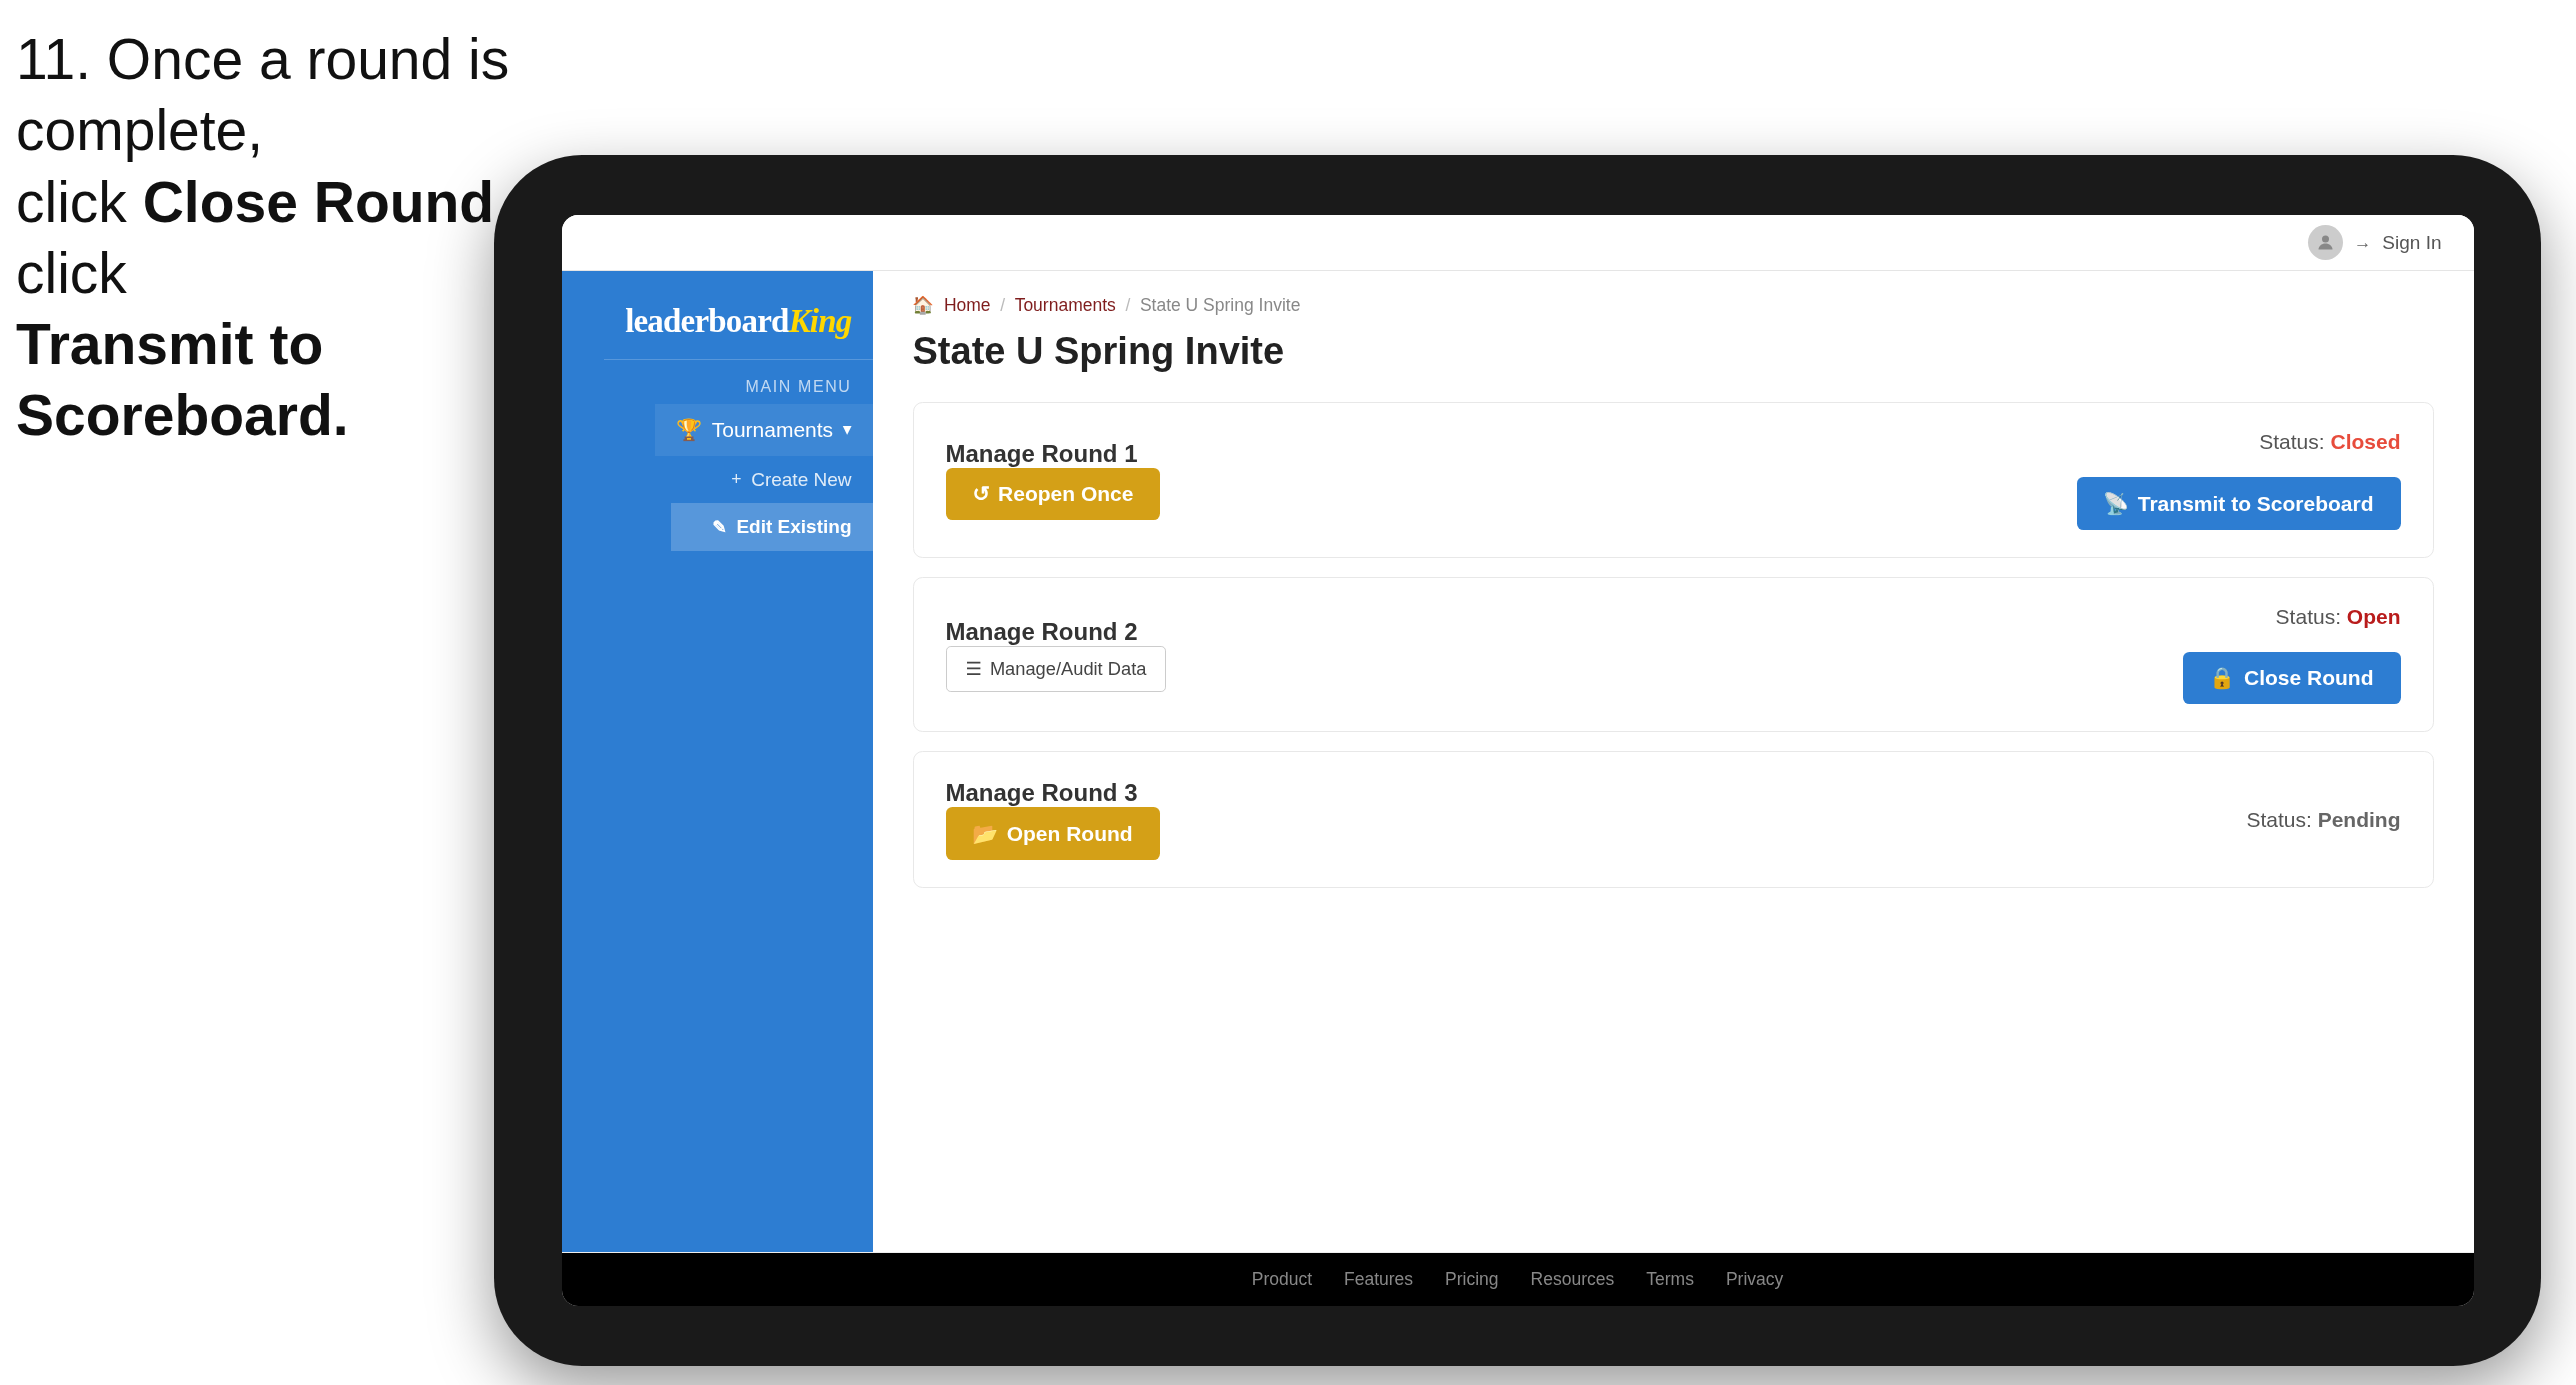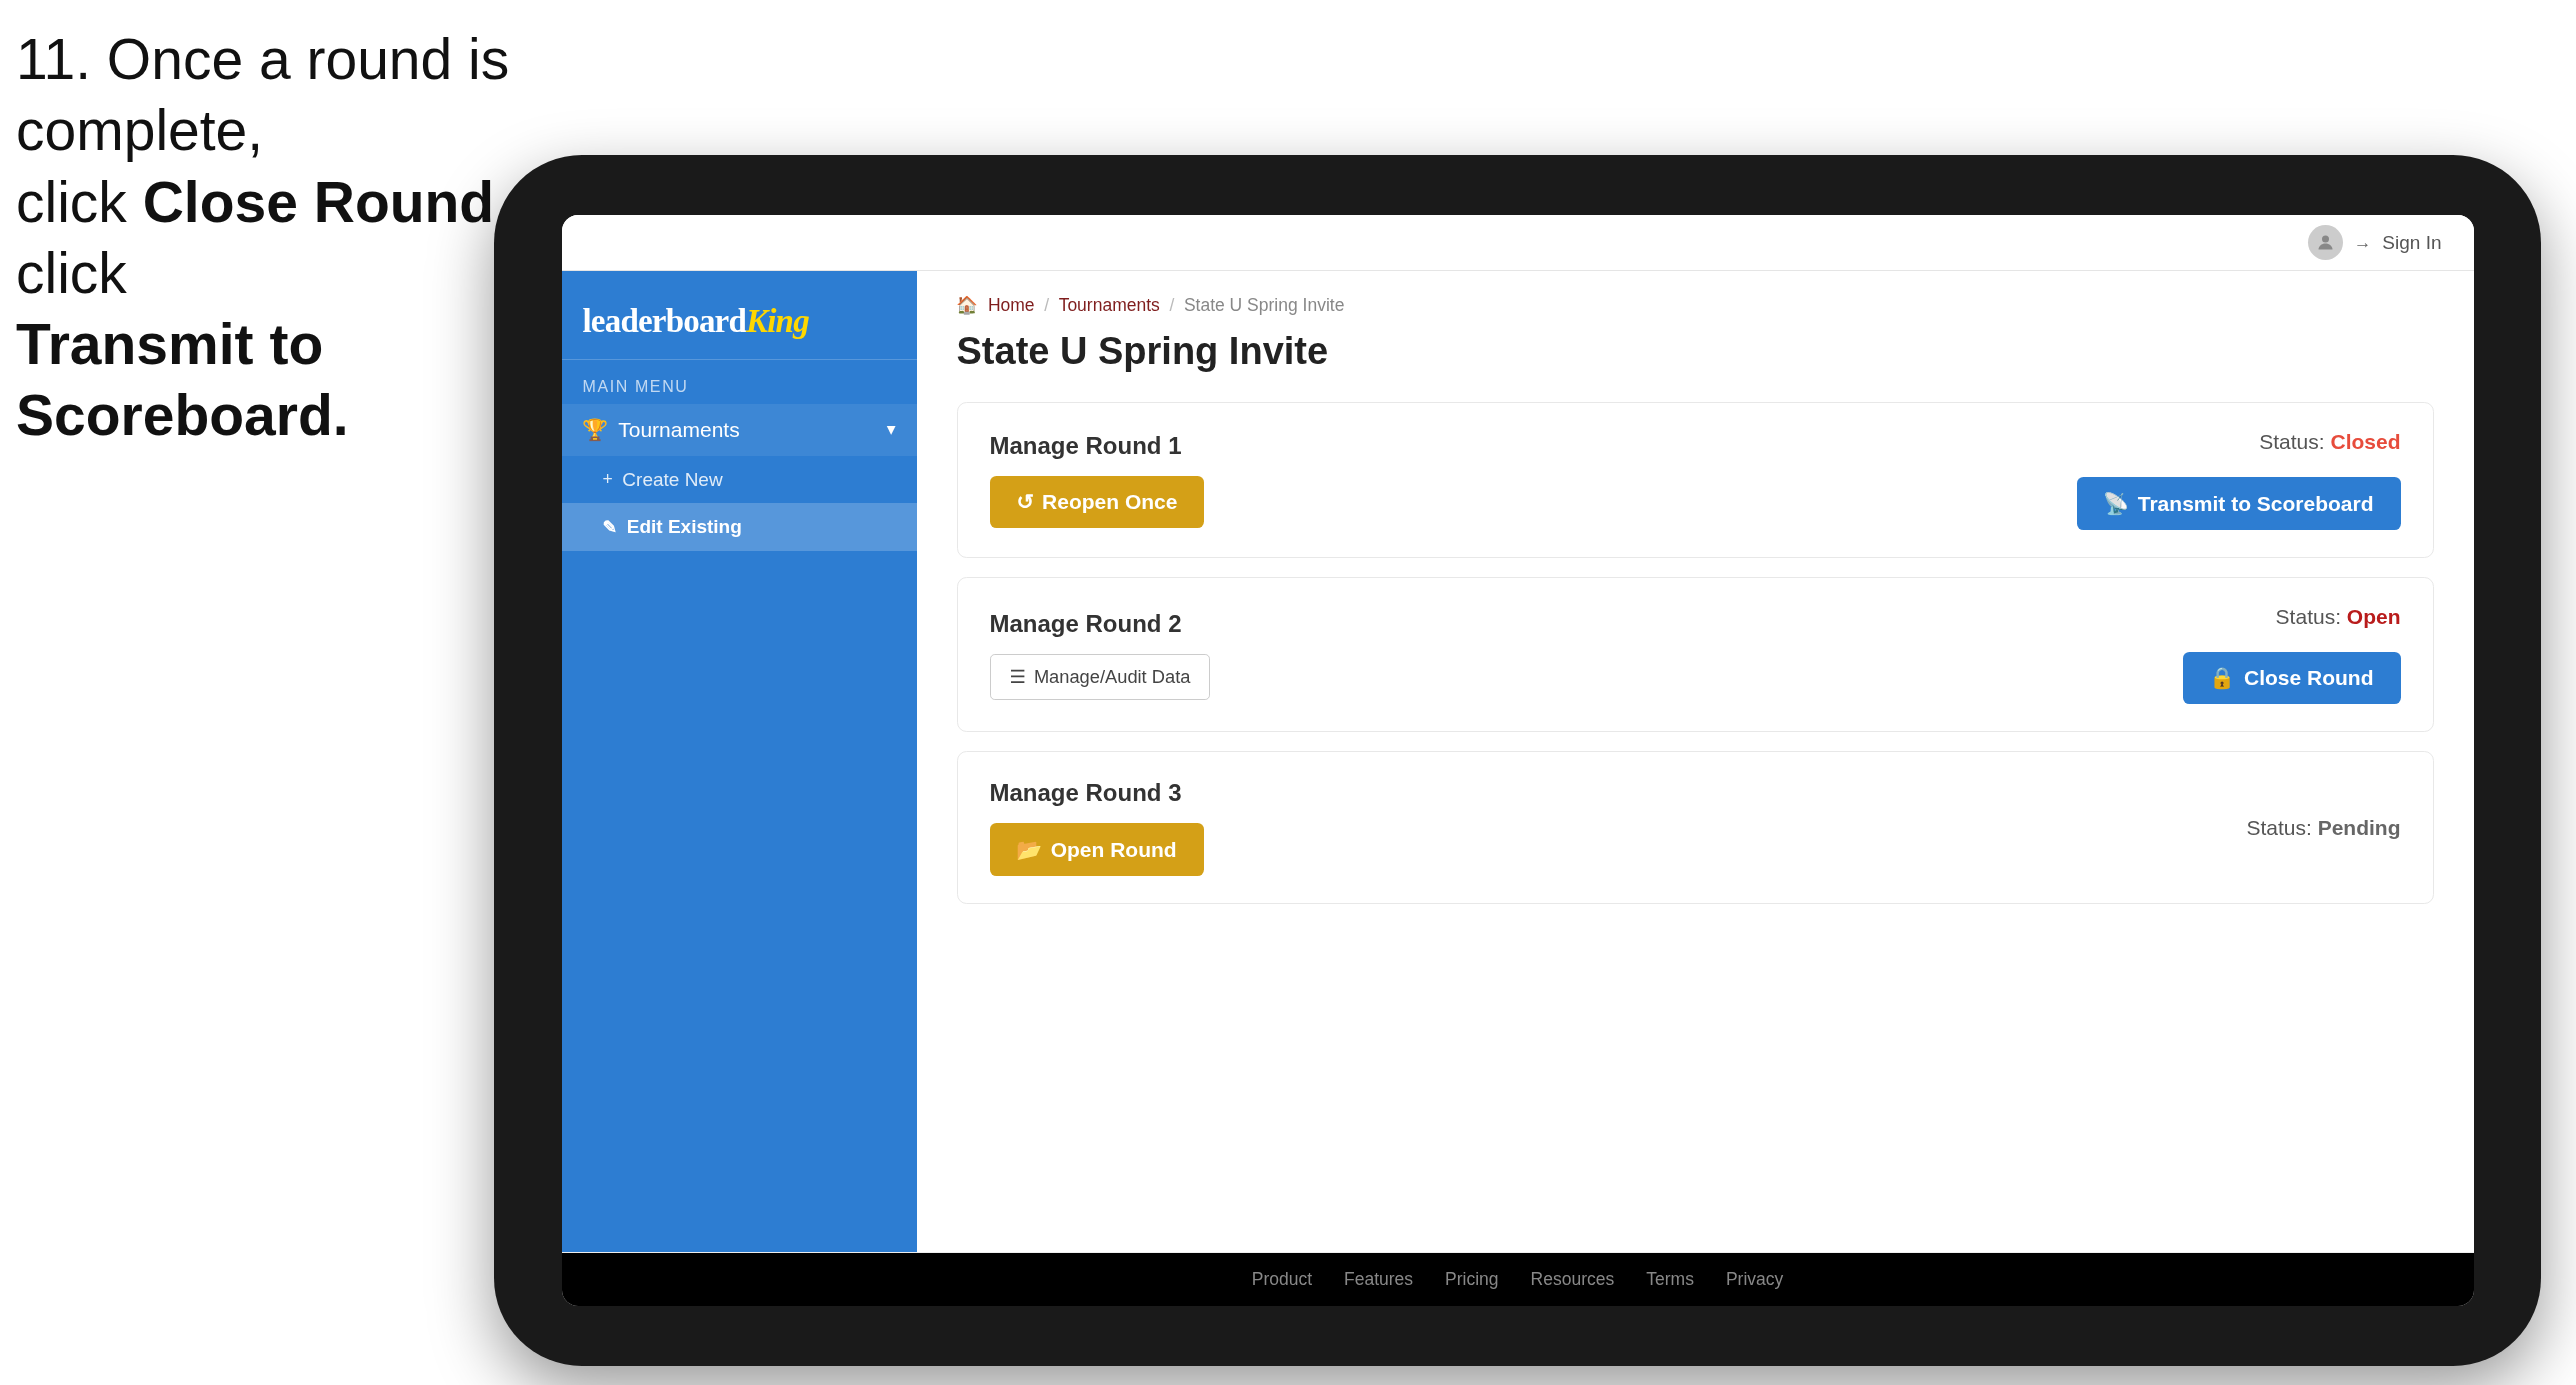--- a/index.html
+++ b/index.html
@@ -84,25 +84,26 @@
 
     
     .main-layout {
       display: flex;
       flex: 1;
       overflow: hidden;
     }
 
     
     .sidebar {
-      width: 355px;
+      width: 311px;
       background: #2d7dd2;
       display: flex;
       flex-direction: column;
       padding-top: 16px;
+      align-items: flex-end;
     }
 
     .logo-area {
       padding: 16px 21px 19px;
       border-bottom: 0.8px solid rgba(255,255,255,0.2);
     }
 
     .logo-text {
       font-size: 33px;
       font-weight: 700;
@@ -200,21 +201,21 @@
       margin-bottom: 19px;
       background: #fff;
       display: flex;
       align-items: center;
       justify-content: space-between;
     }
 
     .round-left {
       display: flex;
       flex-direction: column;
-      gap: 16px;
+      gap: 0;
     }
 
     .round-title {
       font-size: 24px;
       font-weight: 600;
       color: #333;
     }
 
     .round-right {
       display: flex;

